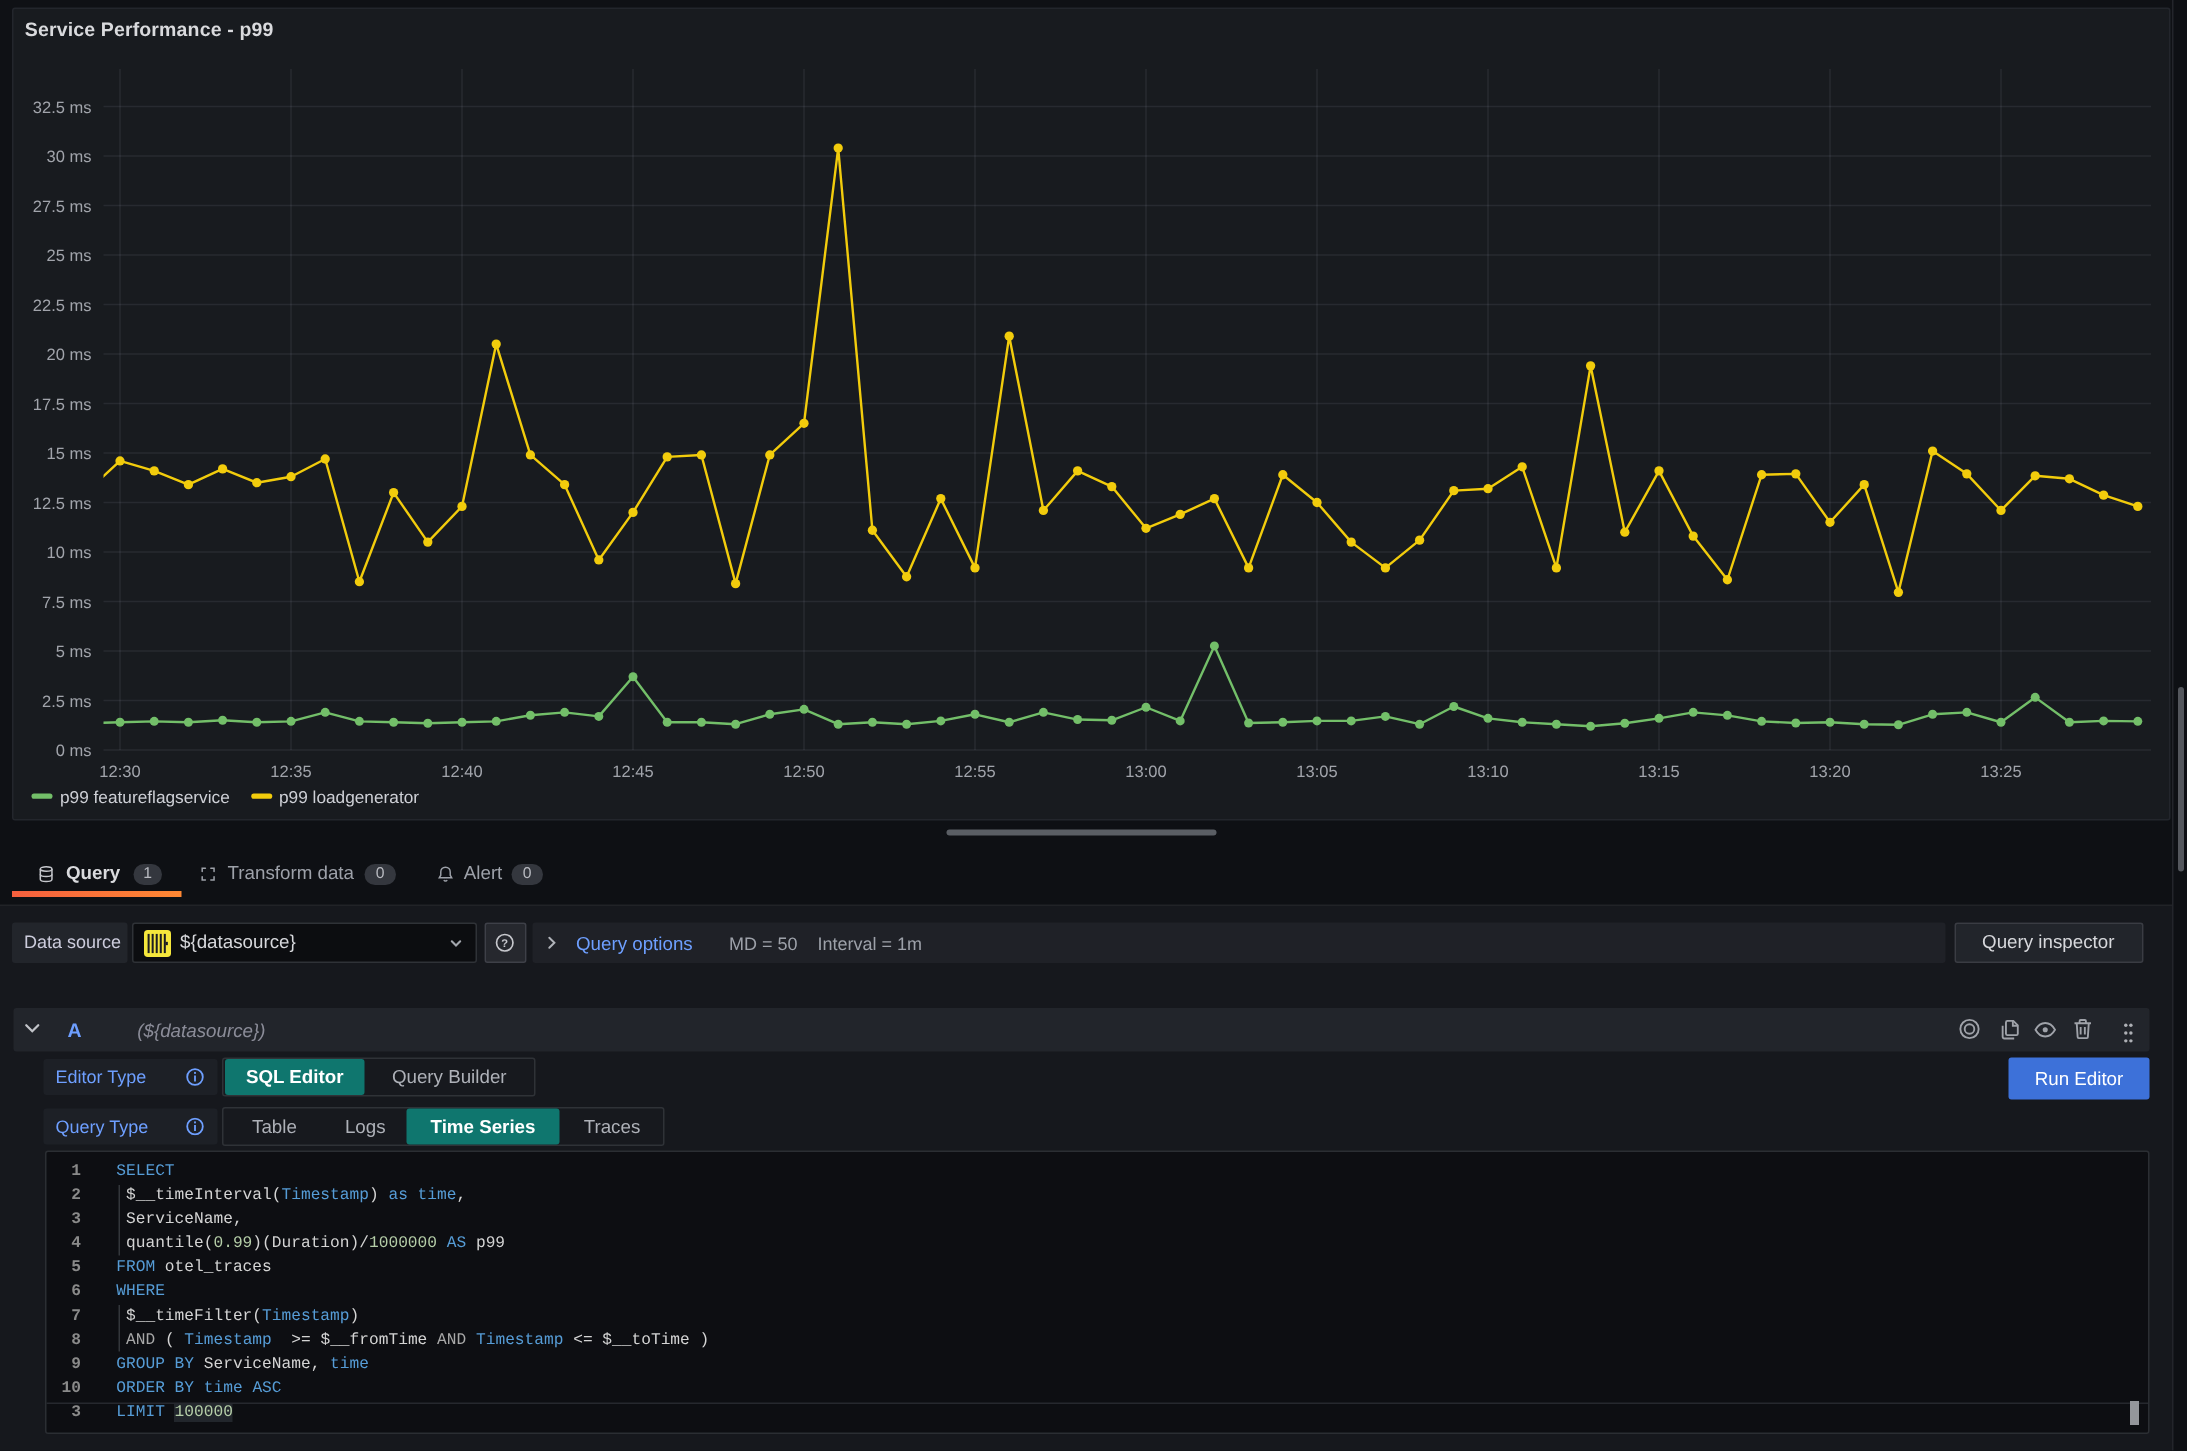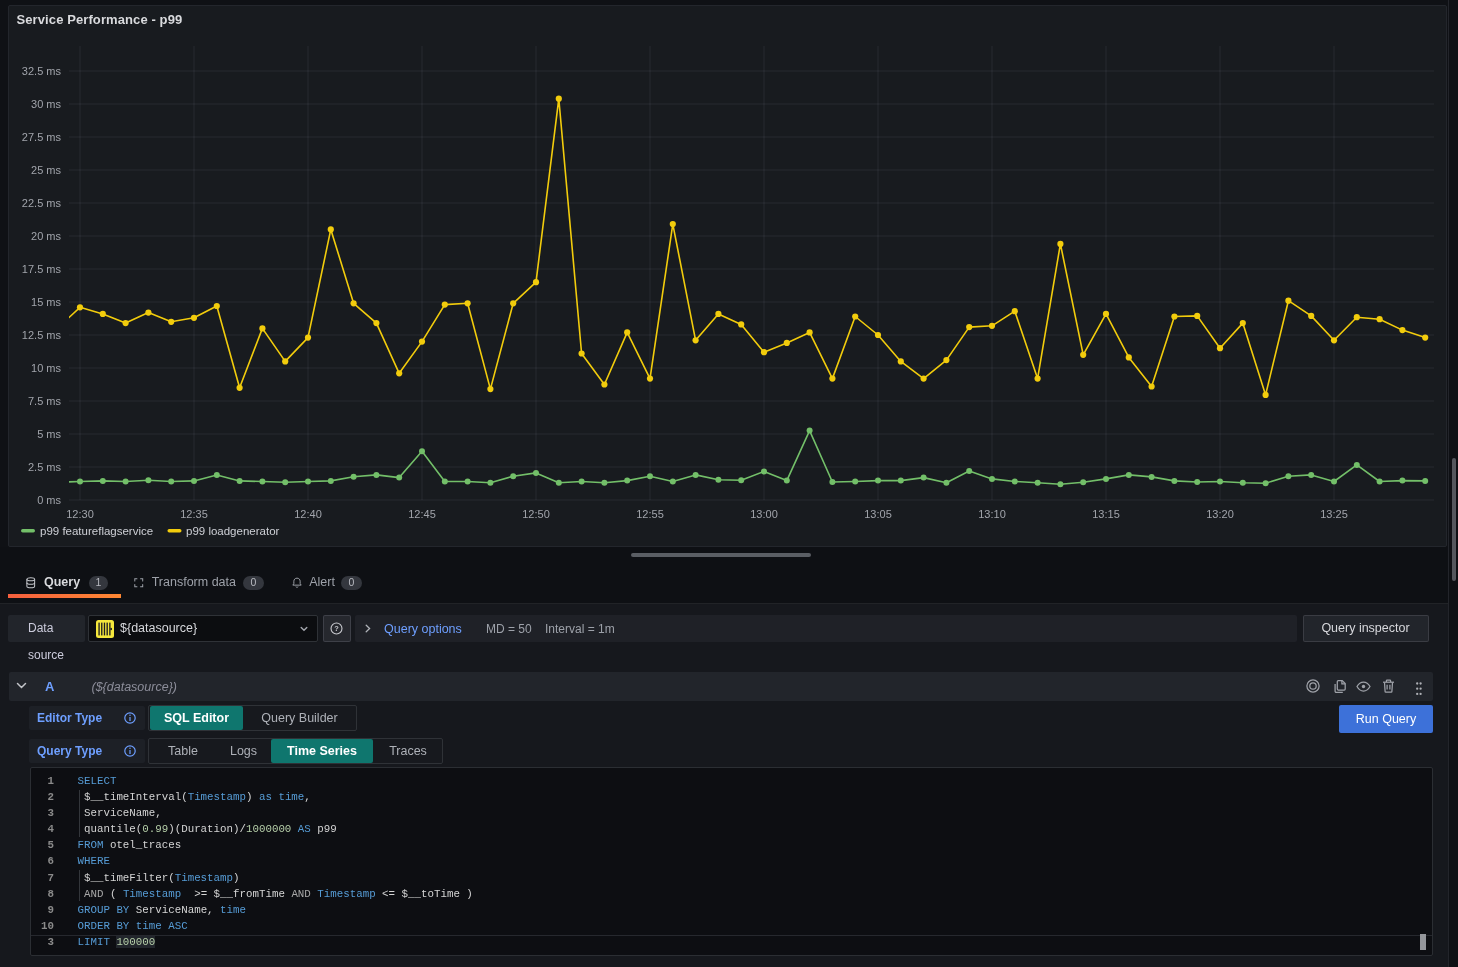--- a/index.html
+++ b/index.html
@@ -10,21 +10,21 @@
 .gray{color:#9da1a9}
 .tabtxt{font-size:12.5px;color:#9da1a9;line-height:13px}
 .badge{position:absolute;top:576px;height:13.5px;border-radius:7px;background:#34373e;
  color:#b8bac0;font-size:10.5px;line-height:13.5px;text-align:center}
 .icon{position:absolute}
 .seg{position:absolute;border:1px solid #2f3237;border-radius:2px;background:#17191e}
 .seglab{position:absolute;top:0;height:100%;display:flex;align-items:center;justify-content:center;
  font-size:12.5px;color:#aeb1b8}
 .segact{background:#0f766e;color:#ffffff;font-weight:700;border-radius:2px}
 .flab{position:absolute;left:29px;width:116px;height:24px;background:#1d2026;border-radius:2px;
- color:#6e9fff;font-size:12px;font-weight:700;line-height:24px;padding-left:8px}
+ color:#6e9fff;font-size:12px;font-weight:400;line-height:24px;padding-left:8px}
 .k{color:#569cd6}.n{color:#b5cea8}.w{color:#d4d4d4}.o{color:#a8a8a8}
 .code{font-family:'Liberation Mono',monospace;font-size:10.8px;line-height:16.09px;font-weight:400}
 </style></head>
 <body>
 <div class="abs" style="left:0;top:547px;width:1458px;height:57px;background:#0e1014"></div>
 <div class="abs" style="left:0;top:604px;width:1458px;height:363px;background:#16181d"></div>
 <div id="panel">
     <div id="ptitle">Service Performance - p99</div>
 <svg width="1439" height="542" style="position:absolute;left:0;top:0">
       <defs>
@@ -247,21 +247,21 @@
 <svg class="icon" style="left:291px;top:576px" width="12" height="13" viewBox="0 0 16 16">
 <g fill="none" stroke="#9da1a9" stroke-width="1.3">
 <path d="M8 2.2c-2.6 0-4.2 1.9-4.2 4.2v2.9l-1.3 2.2h11L12.2 9.3V6.4c0-2.3-1.6-4.2-4.2-4.2z"></path>
 <path d="M6.6 13.5a1.5 1.5 0 0 0 2.8 0"></path>
 </g>
   </svg>
 <div class="abs tabtxt" style="left:309.2px;top:576px">Alert</div>
 <div class="badge" style="left:341px;width:21px">0</div>
 <div class="abs" style="left:8px;top:594px;width:113px;height:3.5px;background:linear-gradient(90deg,#f55f3e,#ff8833)"></div>
 <div class="abs" style="left:0;top:603px;width:1458px;height:1px;background:rgba(204,204,220,0.10)"></div>
-<div class="abs" style="left:8px;top:615px;width:77px;height:27px;background:#22252b;border-radius:2px;color:#ccccdc;font-size:12px;font-weight:500;line-height:27px;padding-left:20px">Data source</div>
+<div class="abs" style="left:8px;top:615px;width:77px;height:27px;background:#22252b;border-radius:2px;color:#ccccdc;font-size:12px;font-weight:500;line-height:27px;padding-left:8px">Data source</div>
 <div class="abs" style="left:88px;top:615px;width:230px;height:27px;background:#0c0d10;border:1px solid #2f3237;border-radius:2px"></div>
 <svg class="icon" style="left:96px;top:620px" width="18" height="18" viewBox="0 0 18 18">
     <rect x="0" y="0" width="18" height="18" rx="2.5" fill="#f5e73c"></rect>
     <rect x="2.4" y="2.6" width="1.35" height="12.8" fill="#1c1d22"></rect>
     <rect x="5.1" y="2.6" width="1.35" height="12.8" fill="#1c1d22"></rect>
     <rect x="7.800000000000001" y="2.6" width="1.35" height="12.8" fill="#1c1d22"></rect>
     <rect x="10.500000000000002" y="2.6" width="1.35" height="12.8" fill="#1c1d22"></rect>
     <rect x="13.200000000000001" y="2.6" width="1.35" height="12.8" fill="#1c1d22"></rect>
     <rect x="14.4" y="7.9" width="1.5" height="2.2" fill="#1c1d22"></rect>
   </svg>
@@ -329,21 +329,21 @@
 <div class="flab" style="top:706px">Editor Type</div>
 <svg class="icon" style="left:124px;top:712px" width="12" height="12" viewBox="0 0 12 12">
 <circle cx="6" cy="6" r="5.2" fill="none" stroke="#6e9fff" stroke-width="1.2"></circle>
 <rect x="5.4" y="5" width="1.2" height="4" fill="#6e9fff"></rect>
     <rect x="5.4" y="2.6" width="1.2" height="1.3" fill="#6e9fff"></rect>
   </svg>
 <div class="seg" style="left:148px;top:705px;width:209px;height:26px">
 <div class="seglab segact" style="left:1px;width:93px">SQL Editor</div>
 <div class="seglab" style="left:94px;width:113px">Query Builder</div>
   </div>
-<div class="abs" style="left:1339px;top:705px;width:94px;height:28px;background:#3d71d9;border-radius:2px;color:#fff;font-size:12.5px;font-weight:500;text-align:center;line-height:28px">Run Query</div>
+<div class="abs" style="left:1339px;top:705px;width:94px;height:28px;background:#3d71d9;border-radius:2px;color:#fff;font-size:12.5px;font-weight:500;text-align:center;line-height:28px">Run Editor</div>
 <div class="flab" style="top:739px">Query Type</div>
 <svg class="icon" style="left:124px;top:745px" width="12" height="12" viewBox="0 0 12 12">
 <circle cx="6" cy="6" r="5.2" fill="none" stroke="#6e9fff" stroke-width="1.2"></circle>
 <rect x="5.4" y="5" width="1.2" height="4" fill="#6e9fff"></rect>
     <rect x="5.4" y="2.6" width="1.2" height="1.3" fill="#6e9fff"></rect>
   </svg>
 <div class="seg" style="left:148px;top:738px;width:295px;height:26px">
 <div class="seglab" style="left:1px;width:66px">Table</div>
 <div class="seglab" style="left:67px;width:55px">Logs</div>
 <div class="seglab segact" style="left:122px;width:102px">Time Series</div>

